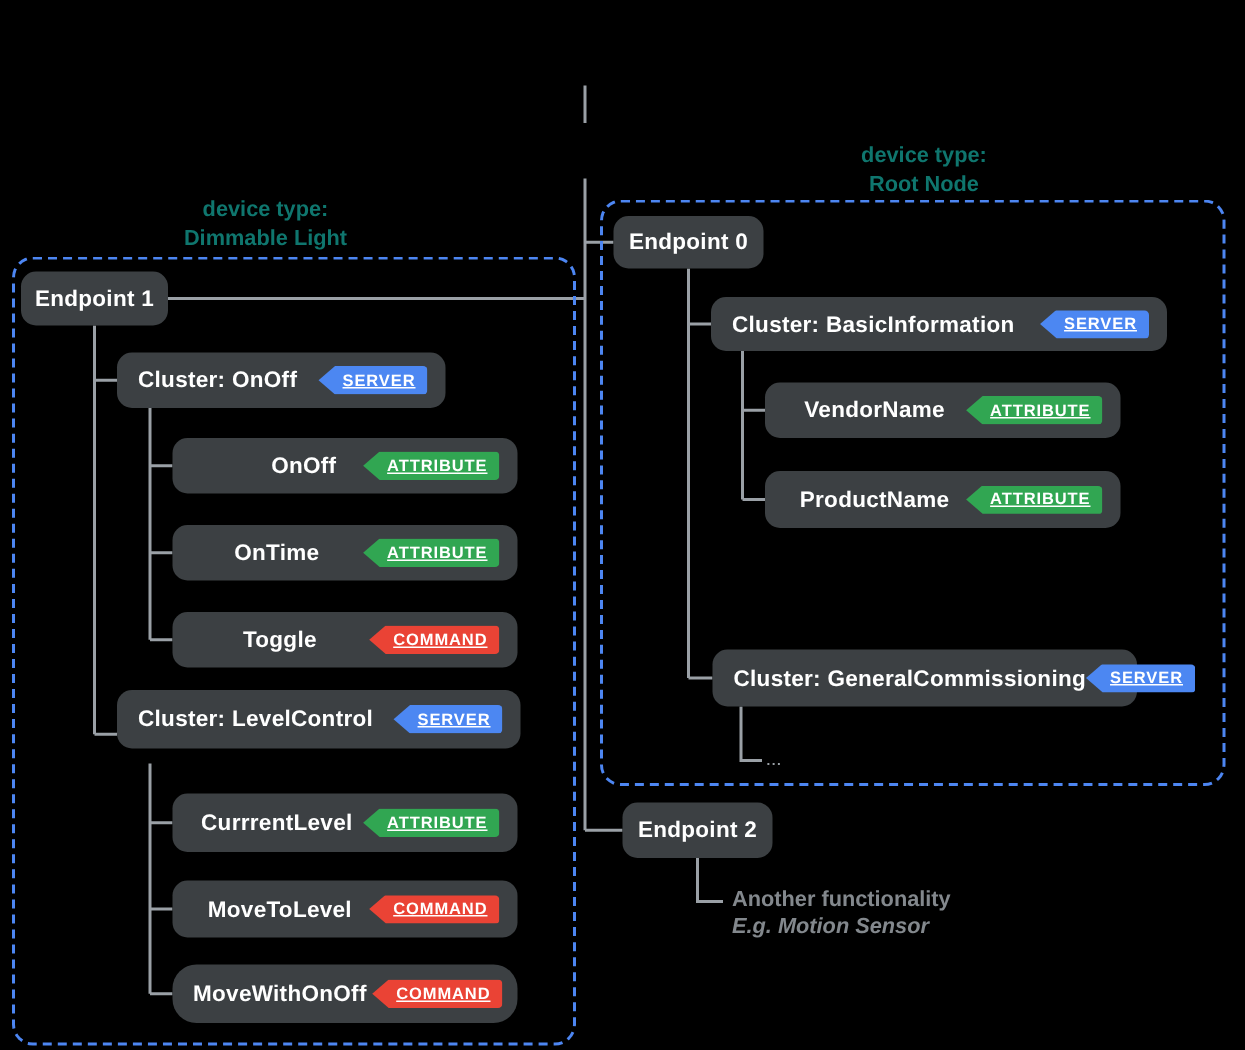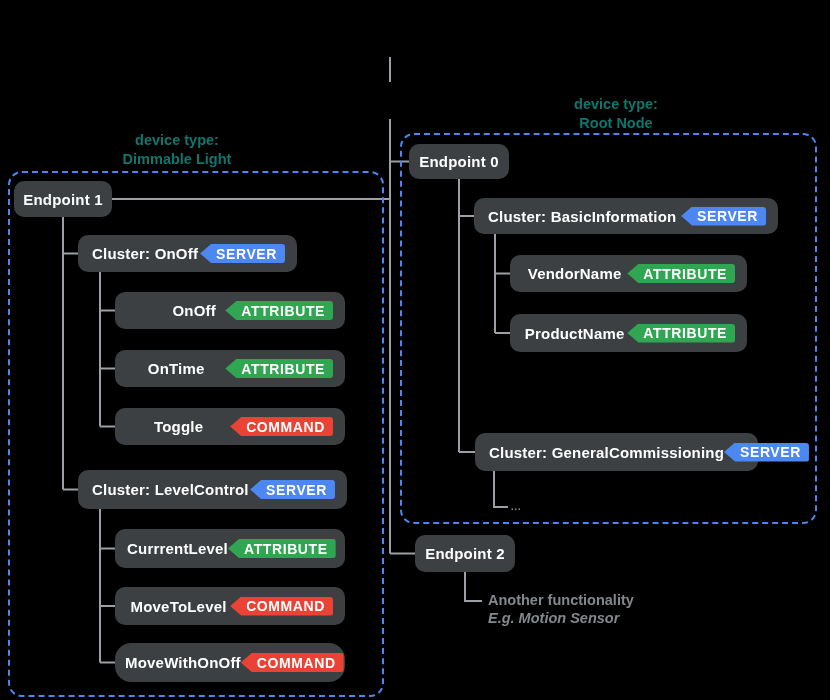--- a/index.html
+++ b/index.html
@@ -21,23 +21,24 @@
     letter-spacing:0.2px;box-sizing:border-box;
   }
   .box.center{justify-content:center;}
   .box.cluster{padding:0 12px 0 14px;}
   .box.cluster .lbl{white-space:nowrap;}
   .box.cluster .badge{margin-left:auto;}
   .box.item{padding:0 12px;}
   .box.item .lbl{flex:1;text-align:center;white-space:nowrap;}
   .badge{
     flex:none;height:19px;display:flex;align-items:center;justify-content:center;
-    font-size:14px;font-weight:700;letter-spacing:0.6px;color:#ffffff;
+    font-size:11px;font-weight:700;letter-spacing:0.6px;color:#ffffff;
     padding:0 8px 0 16px;border-radius:0 3px 3px 0;
     clip-path:polygon(0 50%, 11px 0, 100% 0, 100% 100%, 11px 100%);
+    text-decoration:underline;
   }
   .badge-server{background:#4c87f2;}
   .badge-attribute{background:#31a652;}
   .badge-command{background:#ea4335;}
   .note{
     position:absolute;z-index:3;color:#83888d;font-size:14.5px;font-weight:700;
     line-height:18px;white-space:nowrap;
   }
   .note .italic{font-style:italic;}
   .dots{
@@ -141,21 +142,21 @@
   <div class="box item" style="left:115px;top:350px;width:230px;height:37px;">
     <span class="lbl">OnTime</span>
     <span class="badge badge-attribute">ATTRIBUTE</span>
   </div>
 
   <div class="box item" style="left:115px;top:408px;width:230px;height:37px;">
     <span class="lbl">Toggle</span>
     <span class="badge badge-command">COMMAND</span>
   </div>
 
-  <div class="box cluster" style="left:78px;top:470px;width:269px;height:39px;">
+  <div class="box cluster" style="left:78px;top:460px;width:269px;height:39px;">
     <span class="lbl">Cluster: LevelControl</span>
     <span class="badge badge-server">SERVER</span>
   </div>
 
   <div class="box item" style="left:115px;top:529px;width:230px;height:39px;">
     <span class="lbl">CurrrentLevel</span>
     <span class="badge badge-attribute">ATTRIBUTE</span>
   </div>
 
   <div class="box item" style="left:115px;top:587px;width:230px;height:38px;">

